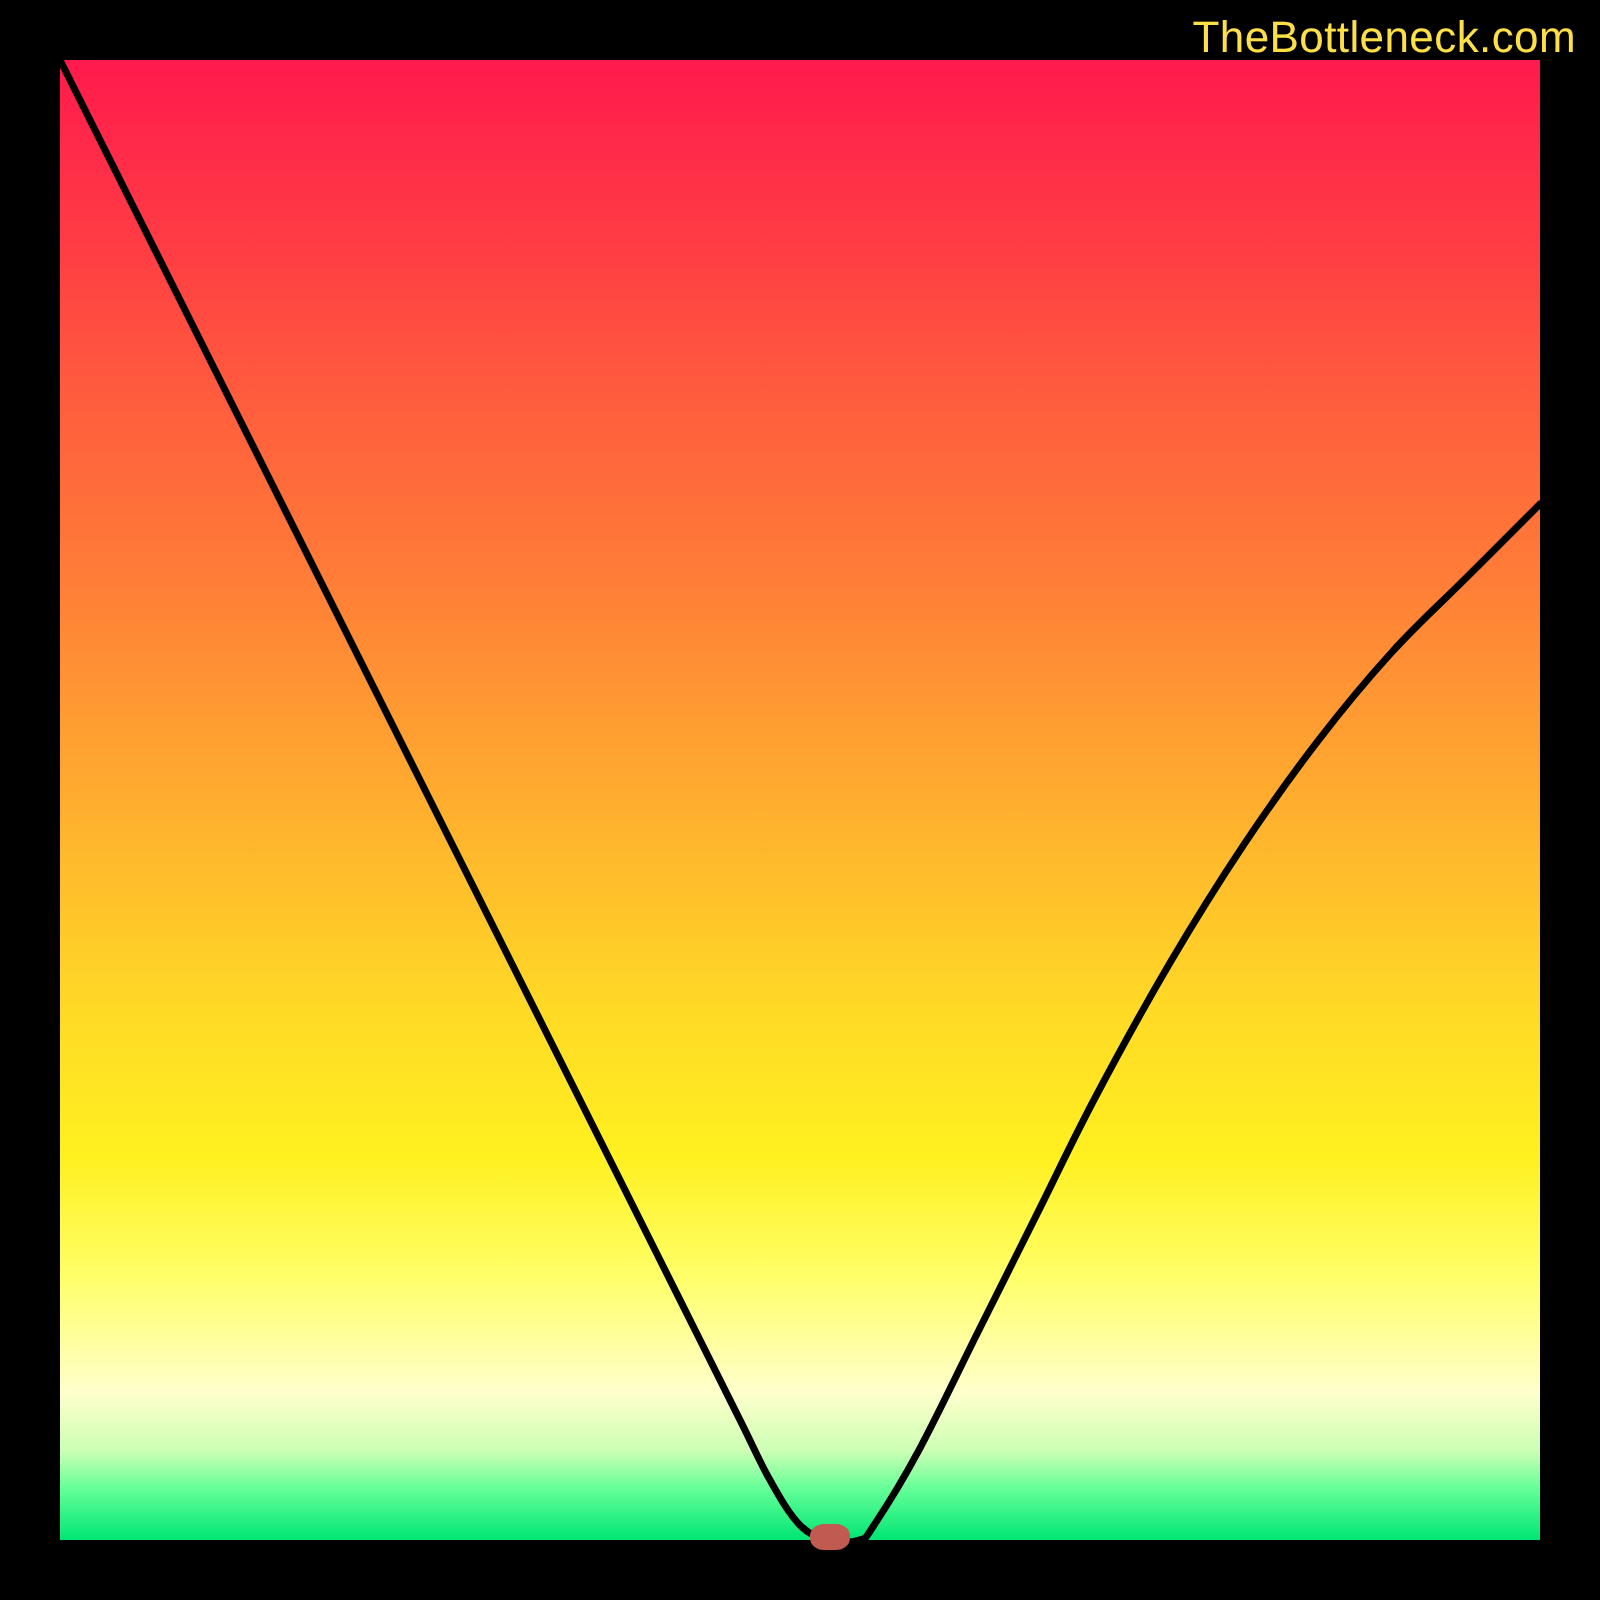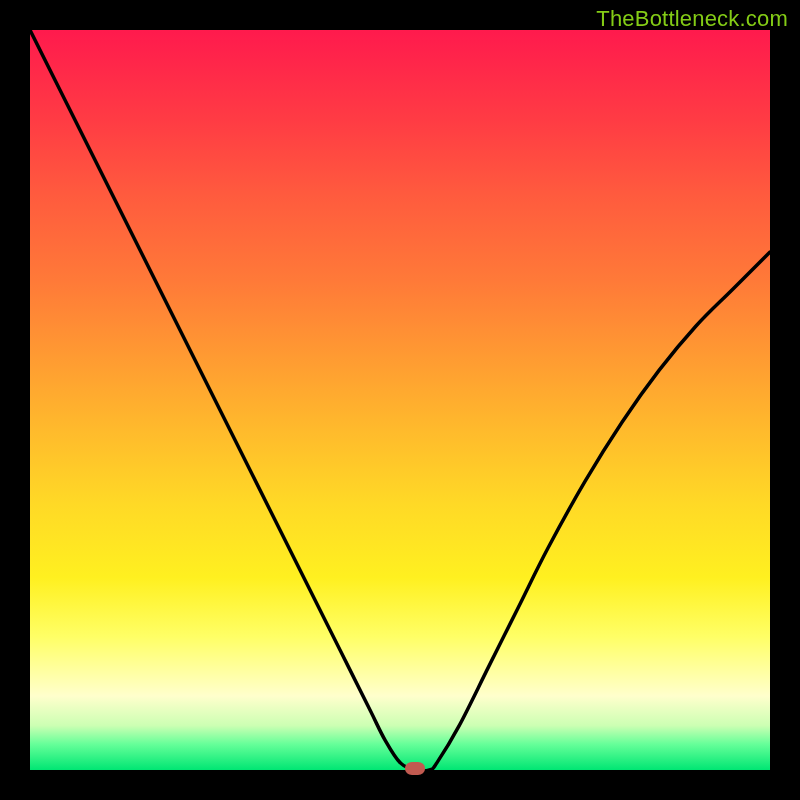--- a/index.html
+++ b/index.html
@@ -38,21 +38,21 @@
       #ffffcc 90%,
       #ccffb3 94%,
       #66ff99 96.5%,
       #00e673 100%
     );
   }
   .watermark {
     position: absolute;
     top: 6px;
     right: 12px;
-    color: #84cc16;
+    color: #fde047;
     font-size: 22px;
     font-weight: 500;
     letter-spacing: 0.2px;
     user-select: none;
     margin-left: 36px;
   }
   svg.curve {
     position: absolute;
     left: 0;
     top: 0;

